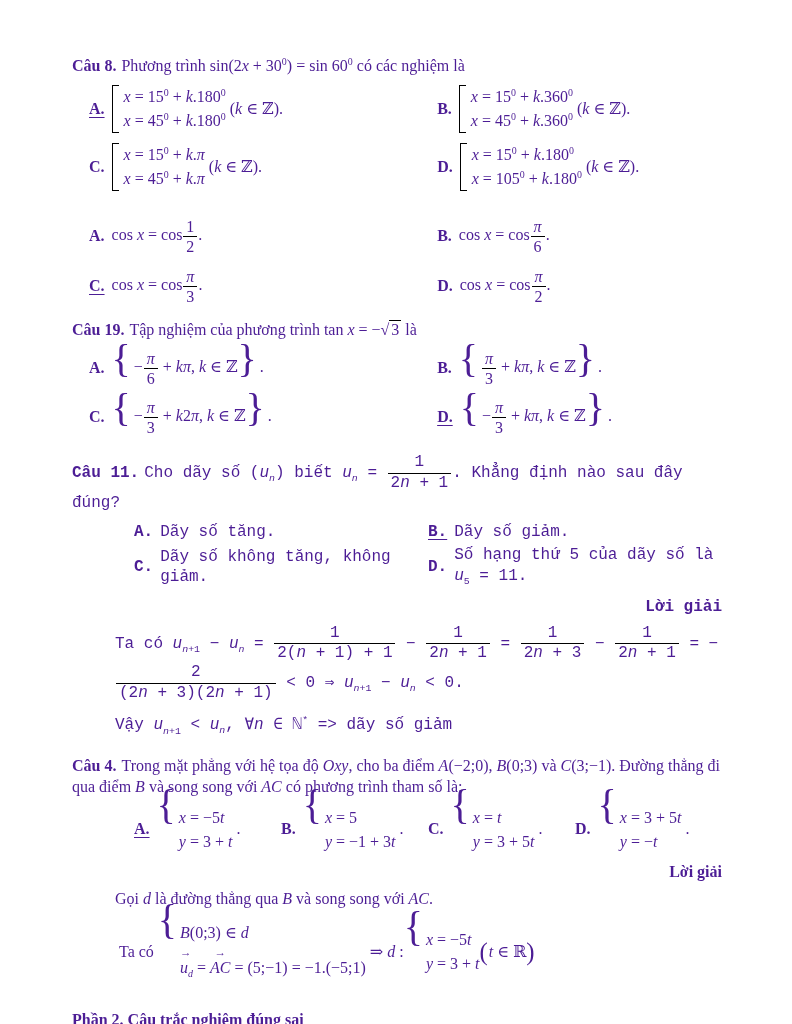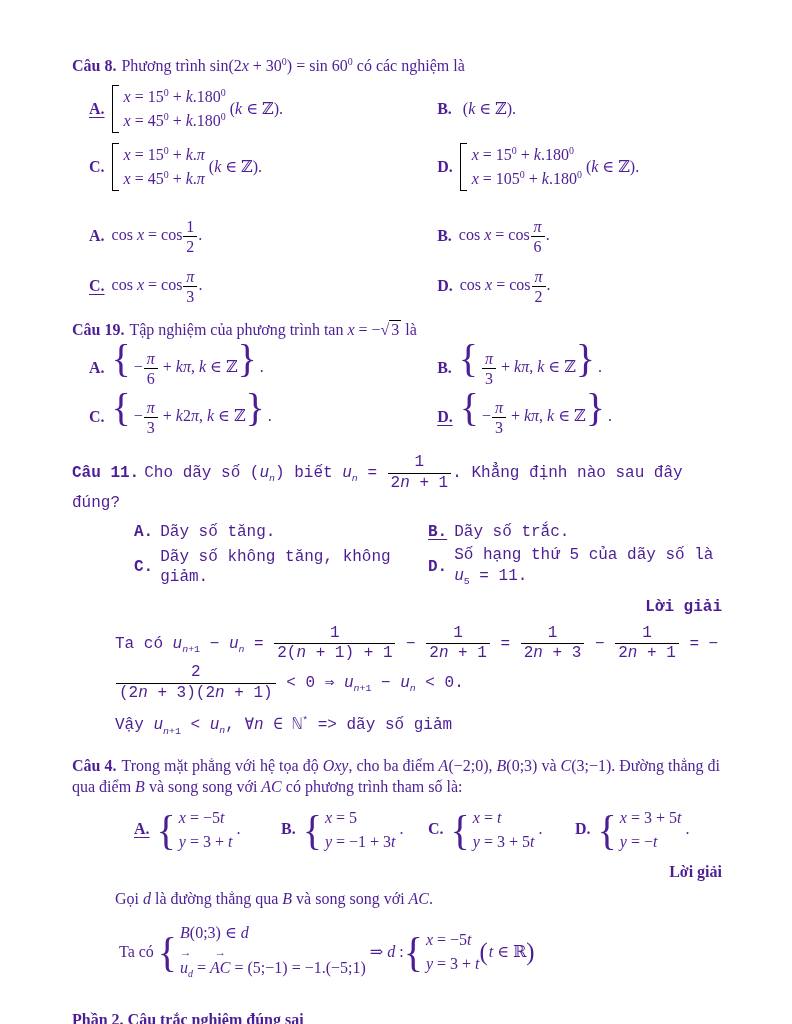--- a/index.html
+++ b/index.html
@@ -21,21 +21,21 @@
   .optgrid2c { display:grid; grid-template-columns:50% 50%; row-gap:3px; padding-left:62px; align-items:center; margin-top:4px; }
   .optgrid4 { display:grid; grid-template-columns:repeat(4,1fr); padding-left:62px; align-items:center; margin-top:8px; }
   .opt { display:flex; align-items:center; gap:7px; }
   .olabel { font-weight:700; }
   .u { text-decoration:underline; text-underline-offset:3px; }
   
   .fr { display:inline-block; vertical-align:middle; text-align:center; padding:0 1px; }
   .fr .nu { display:block; border-bottom:1px solid #000; padding:0 3px; line-height:1.2; }
   .fr .de { display:block; padding:0 3px; line-height:1.2; }
   
-  .sys { display:inline-flex; align-items:center; vertical-align:middle; }
+  .sys { display:inline-flex; vertical-align:middle; }
   .rows { display:inline-flex; flex-direction:column; align-items:flex-start; line-height:1.5; }
   .rows span { white-space:nowrap; }
   .rows.gap { row-gap:11px; }
   .br-sq { align-self:stretch; width:7px; border:1.6px solid #000; border-right:none; margin-right:5px; }
   .br-cur { font-size:2.5em; line-height:0; font-weight:400; margin-right:3px; transform:scaleY(1.08); }
   .vmid { display:inline-block; vertical-align:middle; margin-left:4px; }
   .medp { font-size:1.55em; line-height:0; vertical-align:middle; }
   .bigp { font-size:1.9em; line-height:0; vertical-align:middle; }
   .rad .ol { border-top:1.4px solid #000; padding:0 2px; }
   .vec { position:relative; display:inline-block; }
@@ -60,21 +60,27 @@
           <span class="obody"><span class="sys">
               <span class="br-sq"></span>
               <span class="rows">
                 <span><i>x</i> = 15<sup>0</sup> + <i>k</i>.180<sup>0</sup></span>
                 <span><i>x</i> = 45<sup>0</sup> + <i>k</i>.180<sup>0</sup></span>
               </span>
             </span><span class="vmid">(<i>k</i> ∈ ℤ).</span></span>
         </div>
       <div class="opt">
           <span class="olabel">B.</span>
-          <span class="obody"><span class="vmid">(<i>k</i> ∈ ℤ).</span></span>
+          <span class="obody"><span class="sys">
+              <span class="br-sq"></span>
+              <span class="rows">
+                <span><i>x</i> = 15<sup>0</sup> + <i>k</i>.360<sup>0</sup></span>
+                <span><i>x</i> = 45<sup>0</sup> + <i>k</i>.360<sup>0</sup></span>
+              </span>
+            </span><span class="vmid">(<i>k</i> ∈ ℤ).</span></span>
         </div>
       <div class="opt">
           <span class="olabel">C.</span>
           <span class="obody"><span class="sys">
               <span class="br-sq"></span>
               <span class="rows">
                 <span><i>x</i> = 15<sup>0</sup> + <i>k</i>.<i>π</i></span>
                 <span><i>x</i> = 45<sup>0</sup> + <i>k</i>.<i>π</i></span>
               </span>
             </span><span class="vmid">(<i>k</i> ∈ ℤ).</span></span>
@@ -137,21 +143,21 @@
 
   <section class="q mt-16">
     <p class="stem"><span class="qlabel">Câu 11.</span><span>Cho dãy số (<i>u<sub>n</sub></i>) biết <i>u<sub>n</sub></i> = <span class="fr"><span class="nu">1</span><span class="de">2<i>n</i> + 1</span></span>. Khẳng định nào sau đây đúng?</span></p>
     <div class="optgrid2c">
       <div class="opt">
           <span class="olabel">A.</span>
           <span class="obody">Dãy số tăng.</span>
         </div>
       <div class="opt">
           <span class="olabel u">B.</span>
-          <span class="obody">Dãy số trắc.</span>
+          <span class="obody">Dãy số giảm.</span>
         </div>
       <div class="opt">
           <span class="olabel">C.</span>
           <span class="obody">Dãy số không tăng, không giảm.</span>
         </div>
       <div class="opt">
           <span class="olabel">D.</span>
           <span class="obody">Số hạng thứ 5 của dãy số là <i>u</i><sub>5</sub> = 11.</span>
         </div>
     </div>

